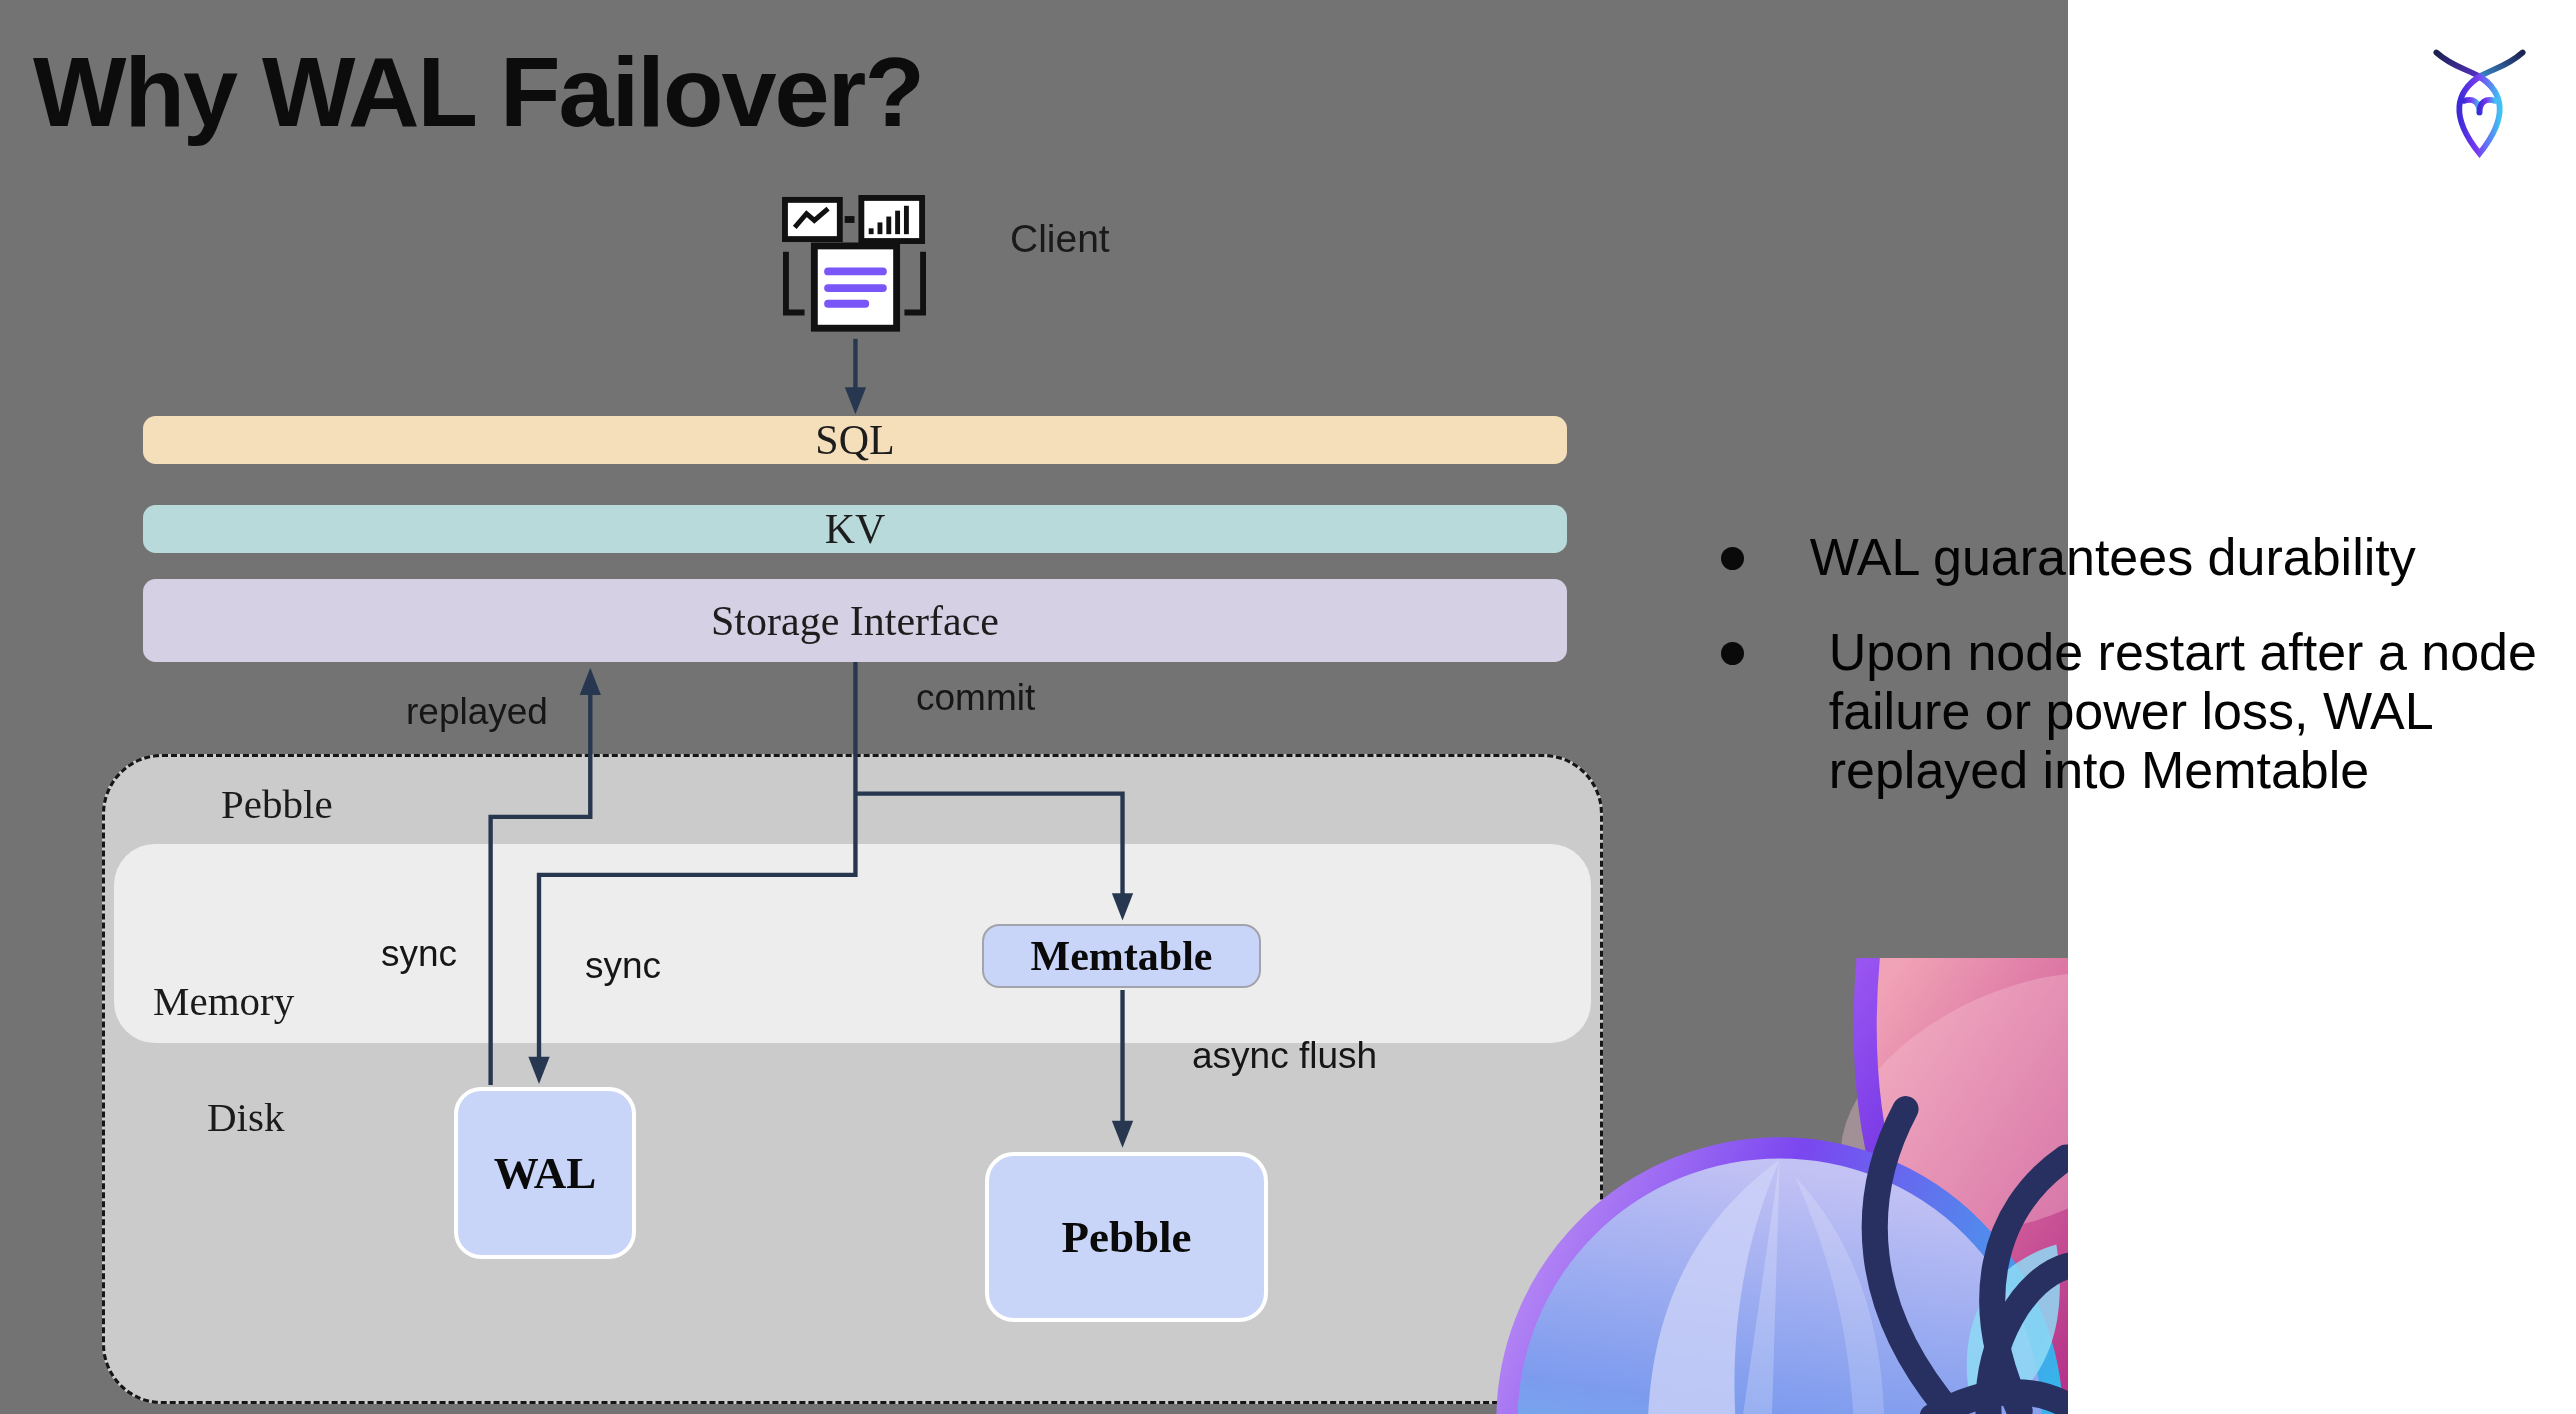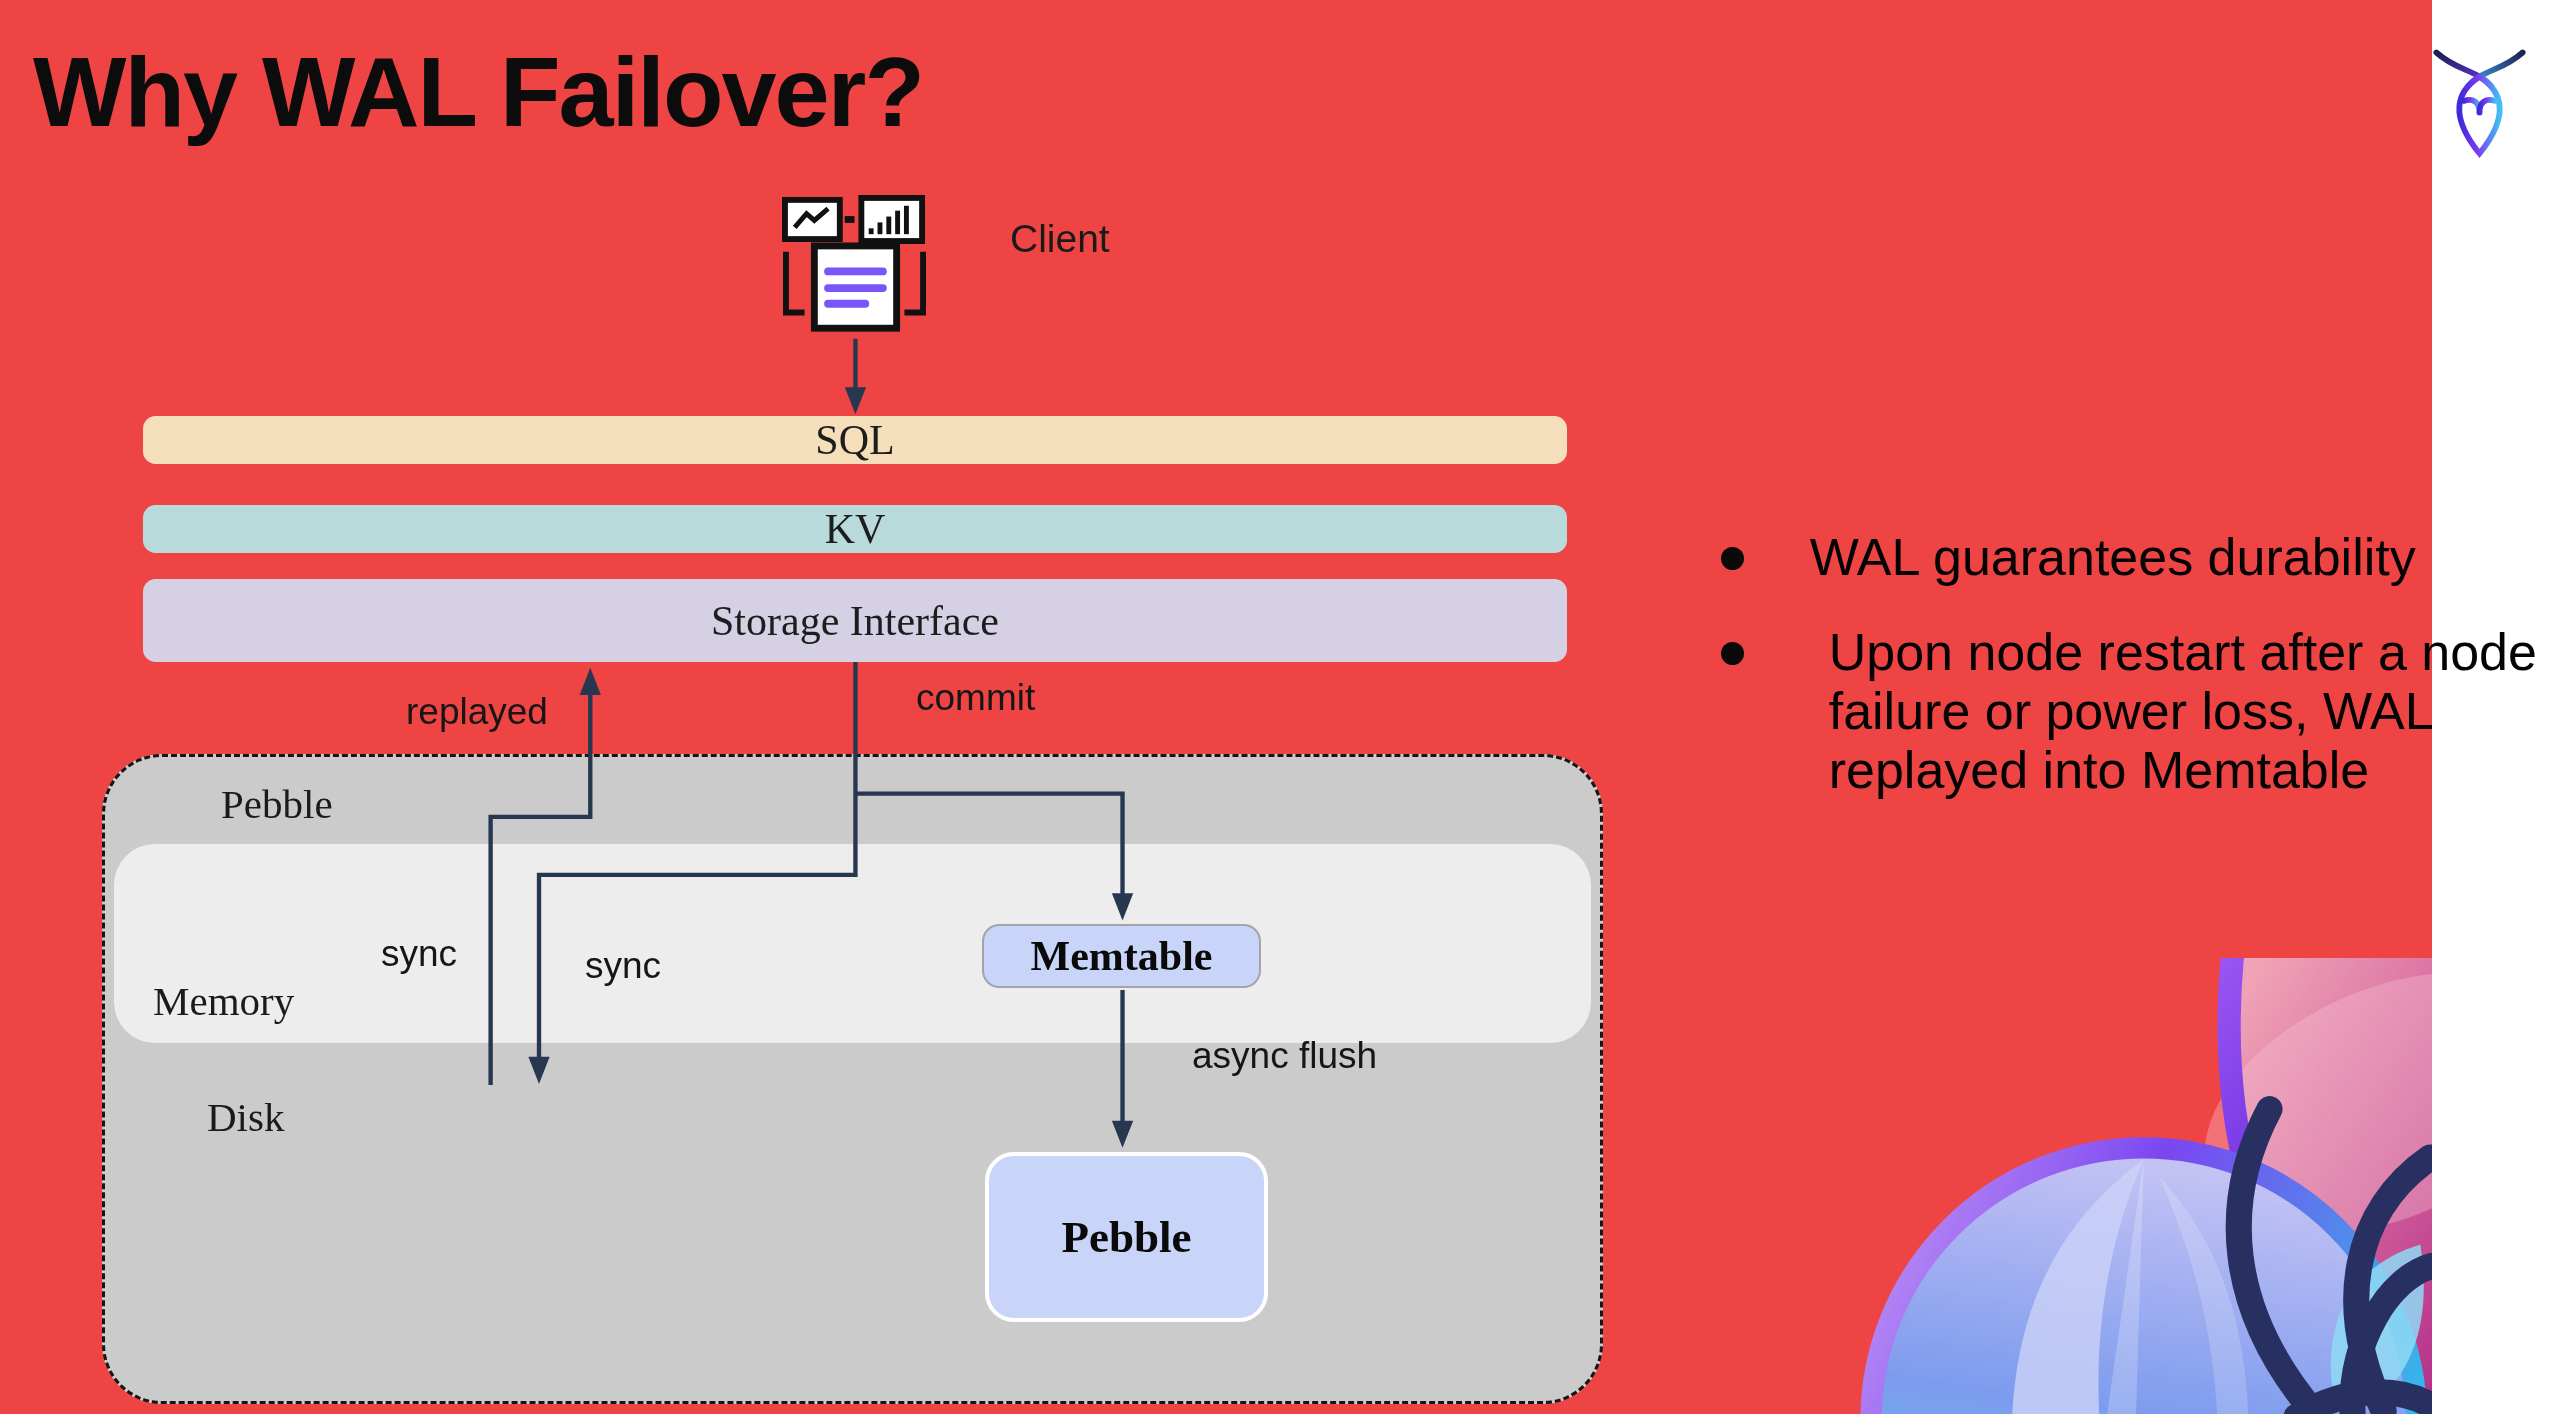--- a/index.html
+++ b/index.html
@@ -1,18 +1,18 @@
 <!DOCTYPE html>
 <html><head>
 <meta charset="utf-8">
 <style>
   * { margin: 0; padding: 0; box-sizing: border-box; }
   html, body { width: 2576px; height: 1415px; overflow: hidden; background: #ffffff; }
   .slide {
-    position: relative; width: 2432px; height: 1415px; background: #ef4444;
+    position: relative; width: 2068px; height: 1415px; background: #737373;
     font-family: "Liberation Sans", sans-serif; color: #111;
   }
   .abs { position: absolute; }
 
   .title {
     left: 33px; top: 35px; font-size: 99px; font-weight: 700;
     letter-spacing: -1.9px; color: #0c0c0c;
     font-family: "Liberation Sans", sans-serif;
   }
 
@@ -159,20 +159,23 @@
   <div class="abs zone-label lbl-pebble">Pebble</div>
   <div class="abs zone-label lbl-memory">Memory</div>
   <div class="abs zone-label lbl-disk">Disk</div>
 
   <div class="abs edge-label lbl-committed">replayed</div>
   <div class="abs edge-label lbl-commit">commit</div>
   <div class="abs edge-label lbl-sync-wal">sync</div>
   <div class="abs edge-label lbl-sync-mem">sync</div>
   <div class="abs edge-label lbl-async">async flush</div>
 
+  <div class="abs node node-wal">
+    <span>WAL</span>
+  </div>
   <div class="abs node node-memtable">
     <span>Memtable</span>
   </div>
   <div class="abs node node-sstable">
     <span>Pebble</span>
   </div>
 
   <svg class="abs arrows" width="2576" height="1415" viewBox="0 0 2662 1462">
     <g fill="none" stroke="#273750" stroke-width="4.5">
       <path d="M884,350 V402"></path>

